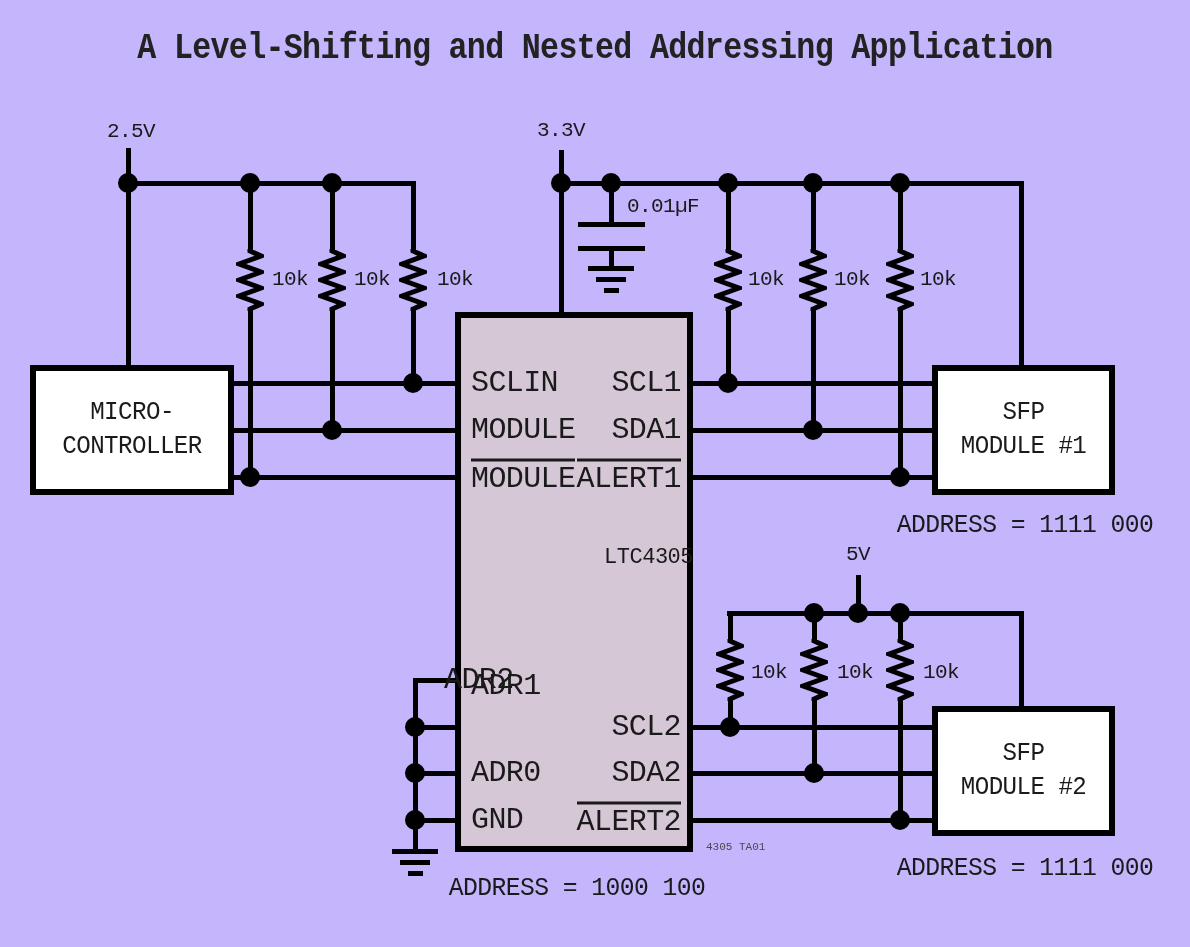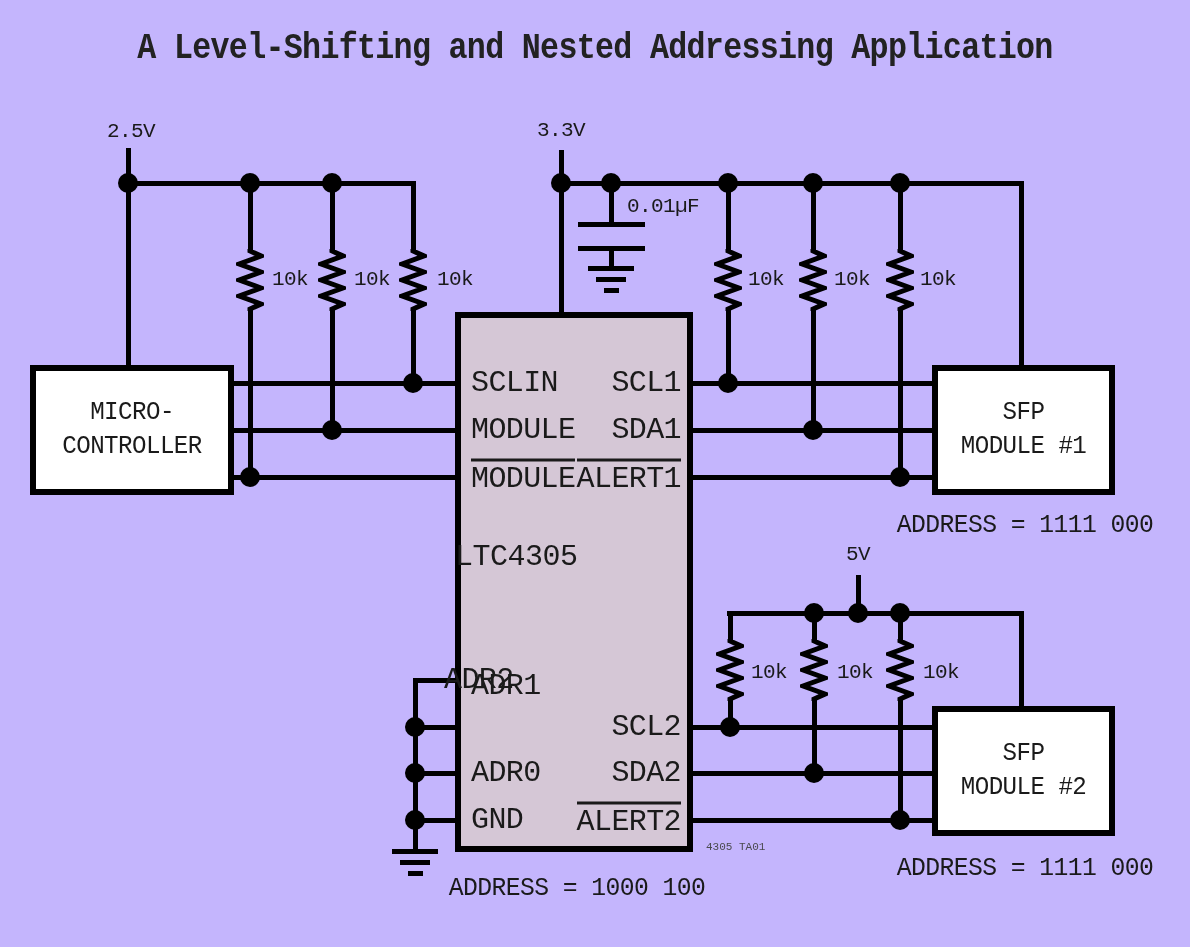--- a/index.html
+++ b/index.html
@@ -16,21 +16,21 @@
   .boxtxt{font-size:26px;line-height:1.3;letter-spacing:-0.6px;transform:scaleX(0.93);}
   .lbl{position:absolute;font-size:21px;letter-spacing:-0.6px;white-space:nowrap;transform:translateY(-50%);}
   .pin{position:absolute;font-size:30px;letter-spacing:-0.6px;white-space:nowrap;transform:translateY(-50%);}
   .pin.r{text-align:right;}
   .ovl{display:inline-block;border-top:3px solid #1a1a1a;padding-top:2px;line-height:1;}
   .addr{position:absolute;font-size:26px;letter-spacing:-0.6px;white-space:nowrap;text-align:center;transform:translateY(-50%) scaleX(0.95);}
   #title{position:absolute;top:28px;left:50%;transform:translateX(-50%) scaleX(0.88);font-size:36px;font-weight:bold;letter-spacing:-0.8px;white-space:nowrap;color:#222;}
   #ltc-box{background:#D5C7D6;}
   .sub{font-size:17px;vertical-align:-4px;letter-spacing:-0.5px;}
   #vcc-label{position:absolute;left:455px;top:325px;width:222px;text-align:center;font-size:25px;letter-spacing:-0.5px;}
-  #ltc-name{position:absolute;left:455px;top:557px;width:238px;text-align:left;font-size:30px;letter-spacing:-0.5px;transform:translateY(-50%);}
+  #ltc-name{position:absolute;left:455px;top:557px;width:238px;text-align:right;font-size:22px;letter-spacing:-0.5px;transform:translateY(-50%);}
   #fig-ref{position:absolute;left:706px;top:841px;font-size:11px;color:#4A4A4E;letter-spacing:0;}
 </style>
 </head>
 <body>
 
 <div id="stage">
 
   <div id="title">A Level-Shifting and Nested Addressing Application</div>
 
   <div class="wh" style="left:126px;top:181px;width:290px;"></div>

